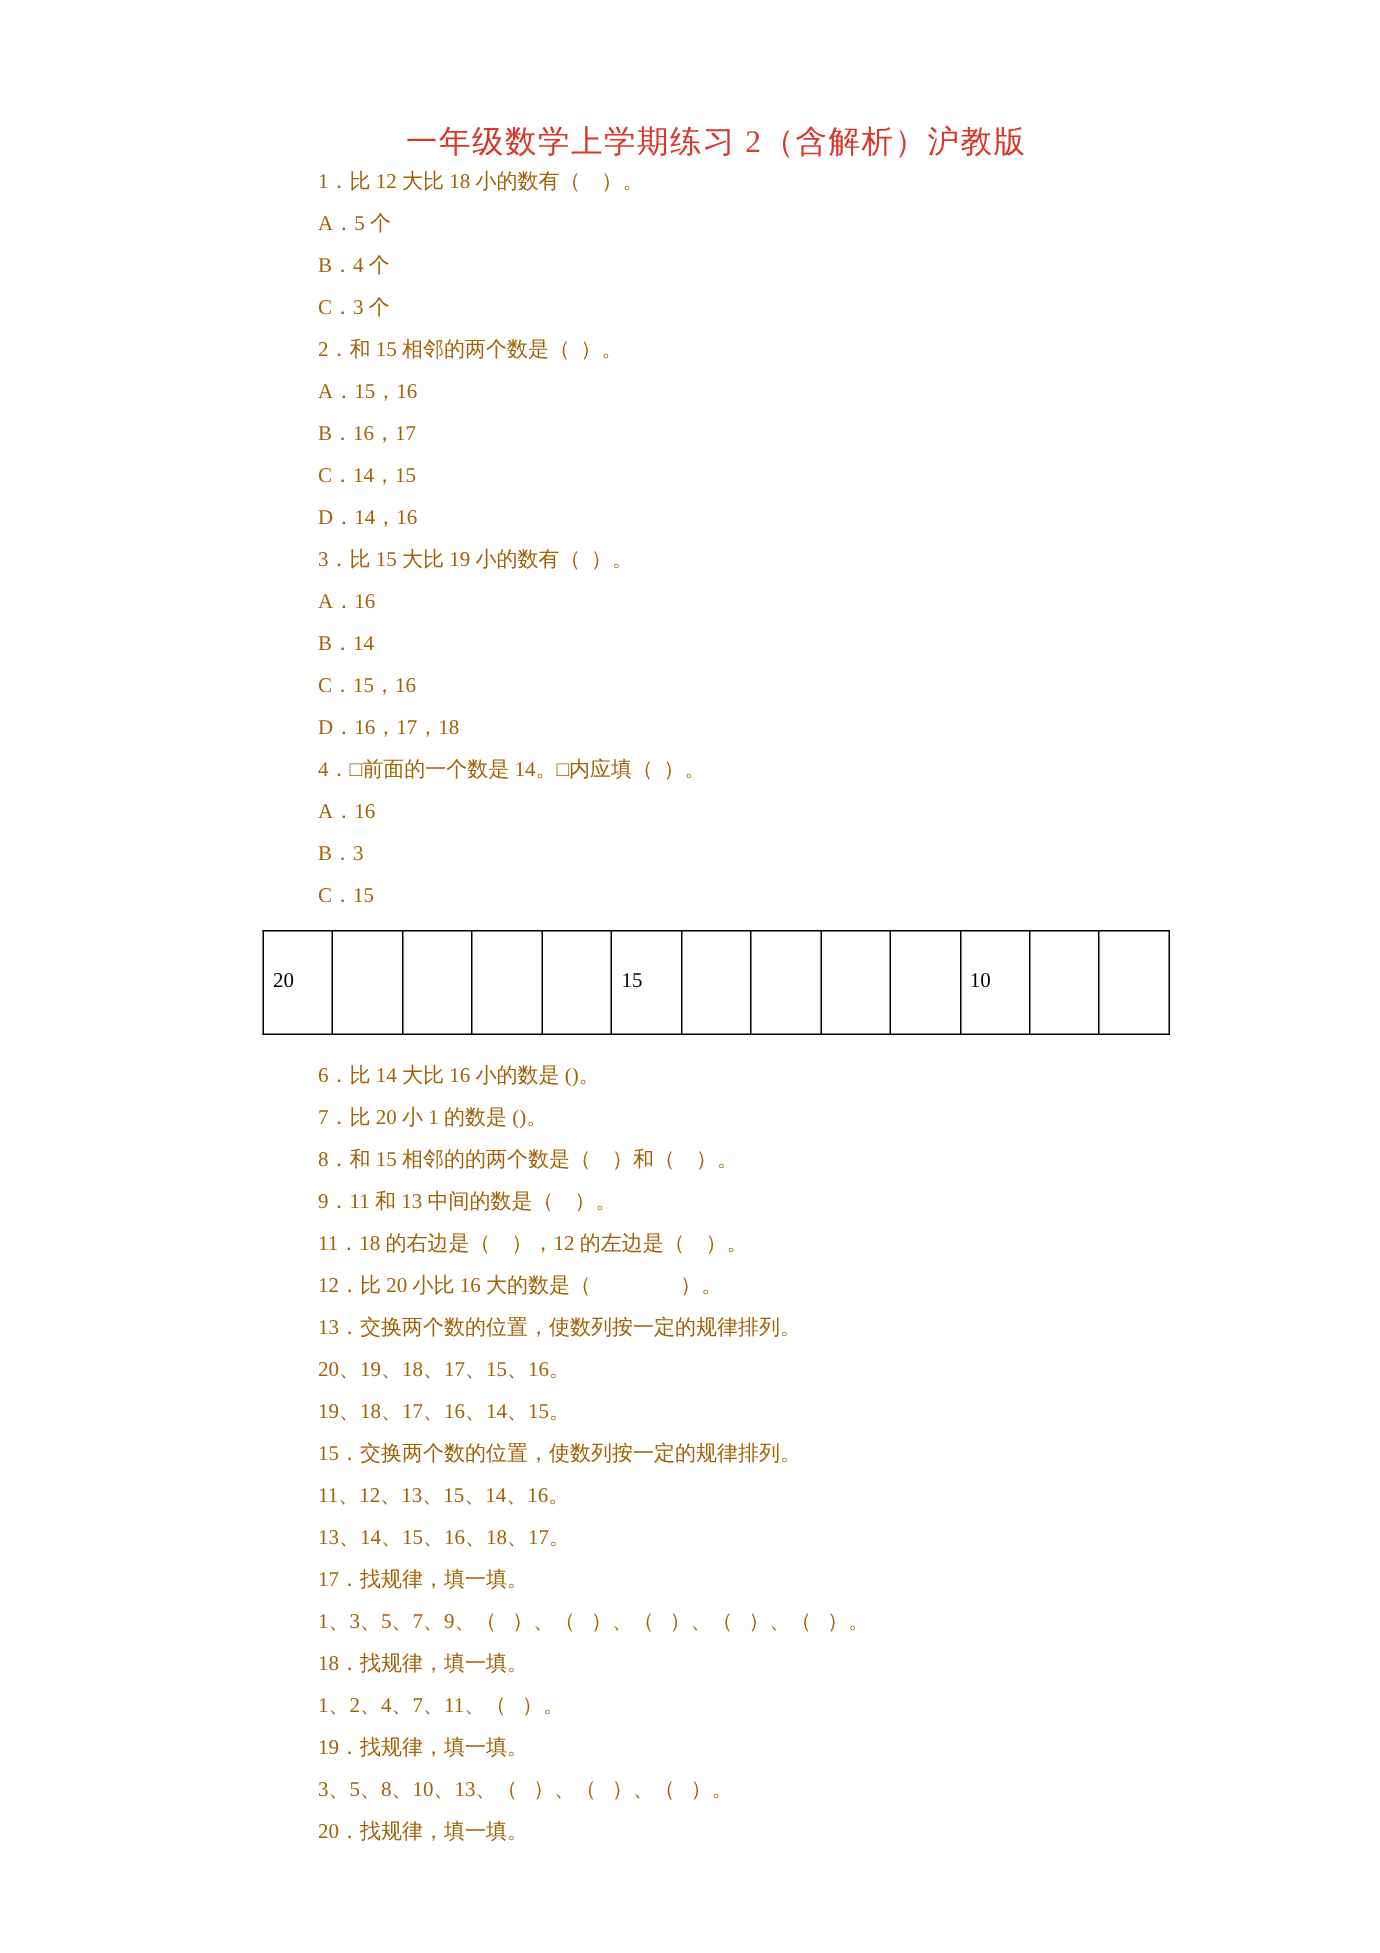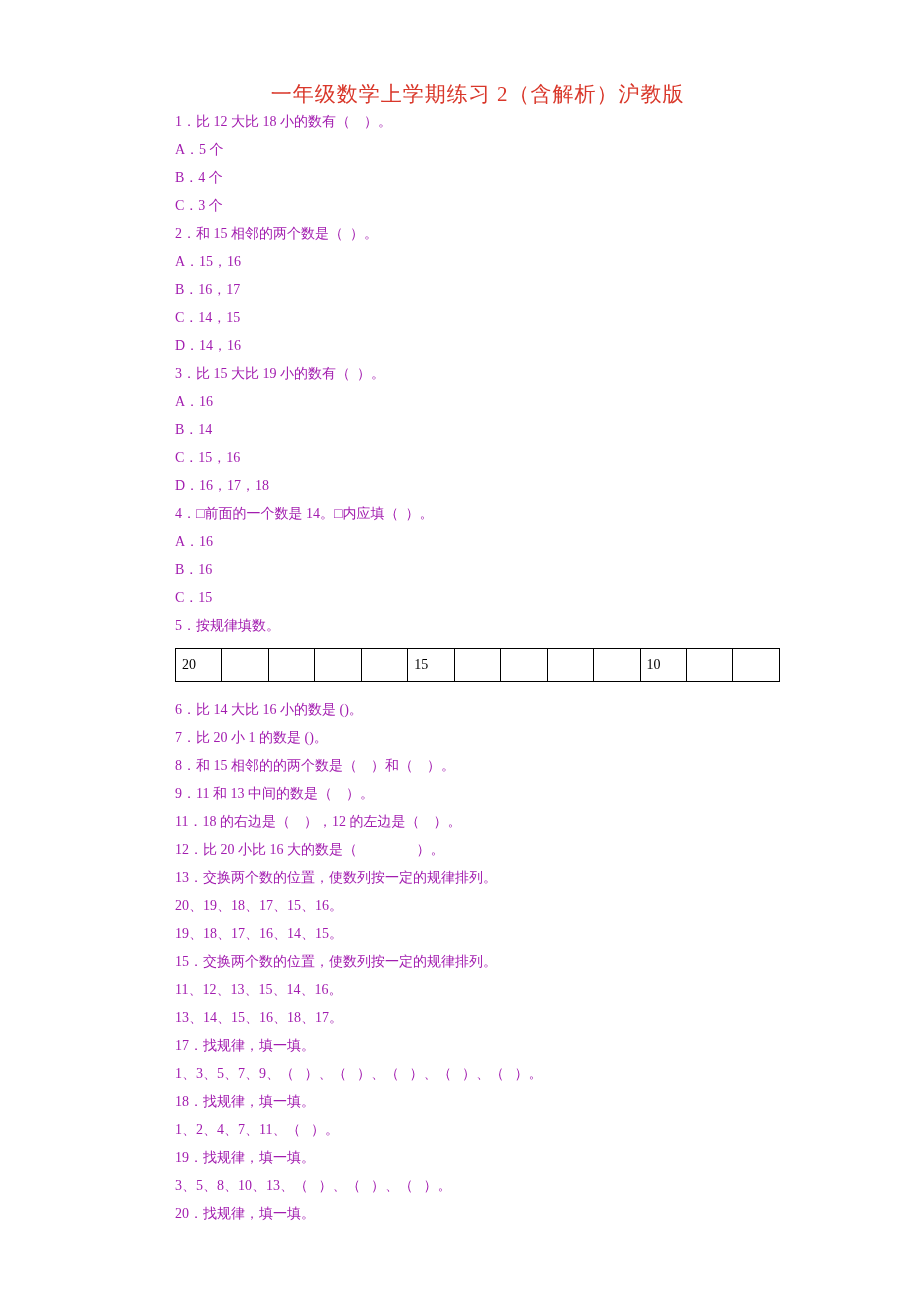--- a/index.html
+++ b/index.html
@@ -16,37 +16,38 @@
   }
   .title {
     text-align: center;
     color: #d9372a;
     font-size: 21px;
     font-family: "SimSun", "宋体", serif;
     letter-spacing: 1px;
   }
   .line {
     font-size: 14px;
-    color: #a21caf;
+    color: #a16207;
     line-height: 2.0;
     white-space: pre-wrap;
     font-family: "SimSun", "宋体", serif;
+    margin-left: 37px;
   }
   table.seq {
     border-collapse: collapse;
     width: 100%;
     margin: 8px 0 14px 0;
     table-layout: fixed;
   }
   table.seq td {
     border: 1px solid #000;
     height: 28px;
     font-size: 14px;
     text-align: left;
-    padding: 2px 6px;
+    padding: 20px 6px;
     vertical-align: middle;
     font-family: "SimSun", serif;
   }
 </style>
 </head>
 <body>
 
 <div class="page">
 
   <div class="title">一年级数学上学期练习 2（含解析）沪教版</div>
@@ -63,24 +64,23 @@
   <div class="line">D．14，16</div>
 
   <div class="line">3．比 15 大比 19 小的数有（  ）。</div>
   <div class="line">A．16</div>
   <div class="line">B．14</div>
   <div class="line">C．15，16</div>
   <div class="line">D．16，17，18</div>
 
   <div class="line">4．□前面的一个数是 14。□内应填（  ）。</div>
   <div class="line">A．16</div>
-  <div class="line">B．16</div>
+  <div class="line">B．3</div>
   <div class="line">C．15</div>
 
-  <div class="line">5．按规律填数。</div>
 
   <table class="seq">
     <tbody>
         <tr>
       <td>20</td>
       <td></td>
       <td></td>
       <td></td>
       <td></td>
       <td>15</td>

